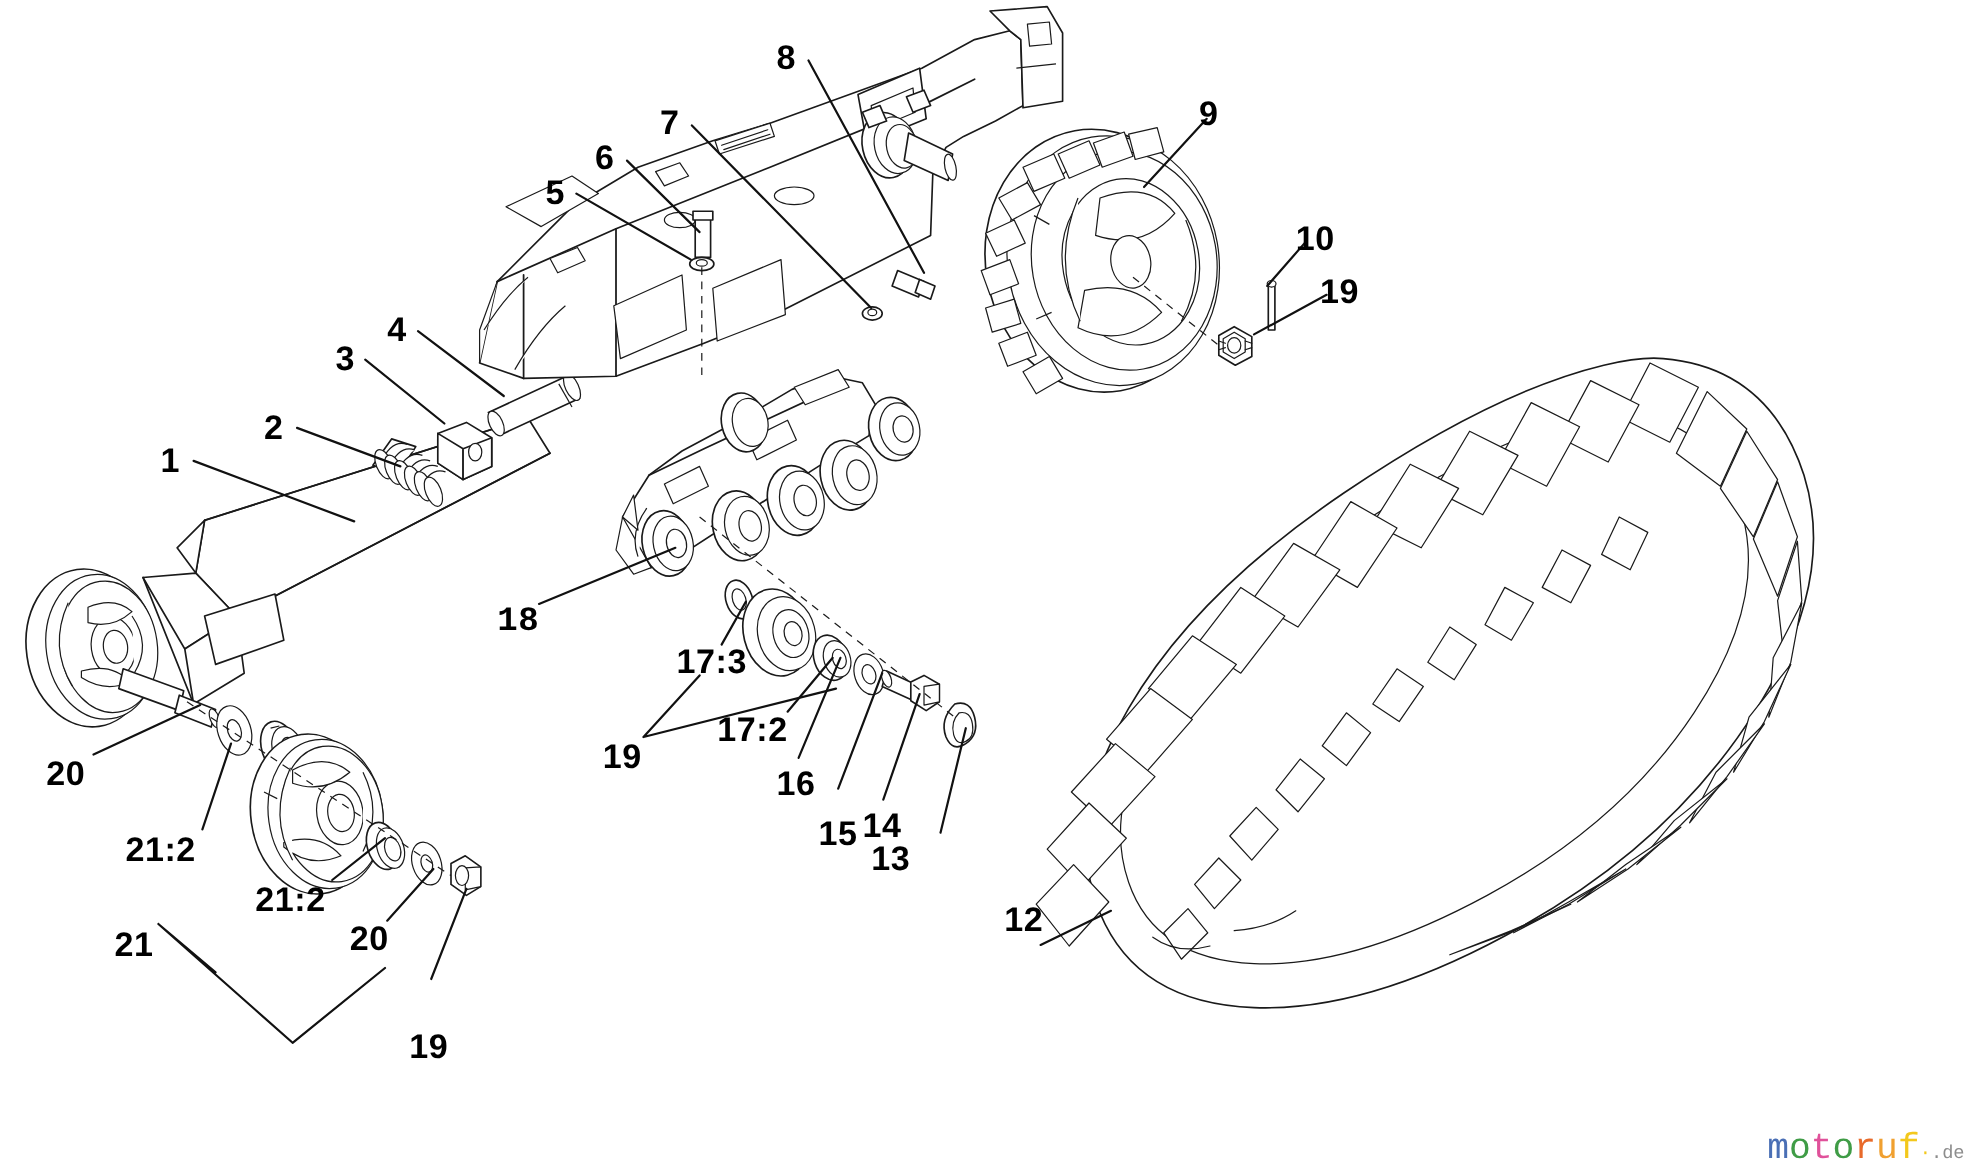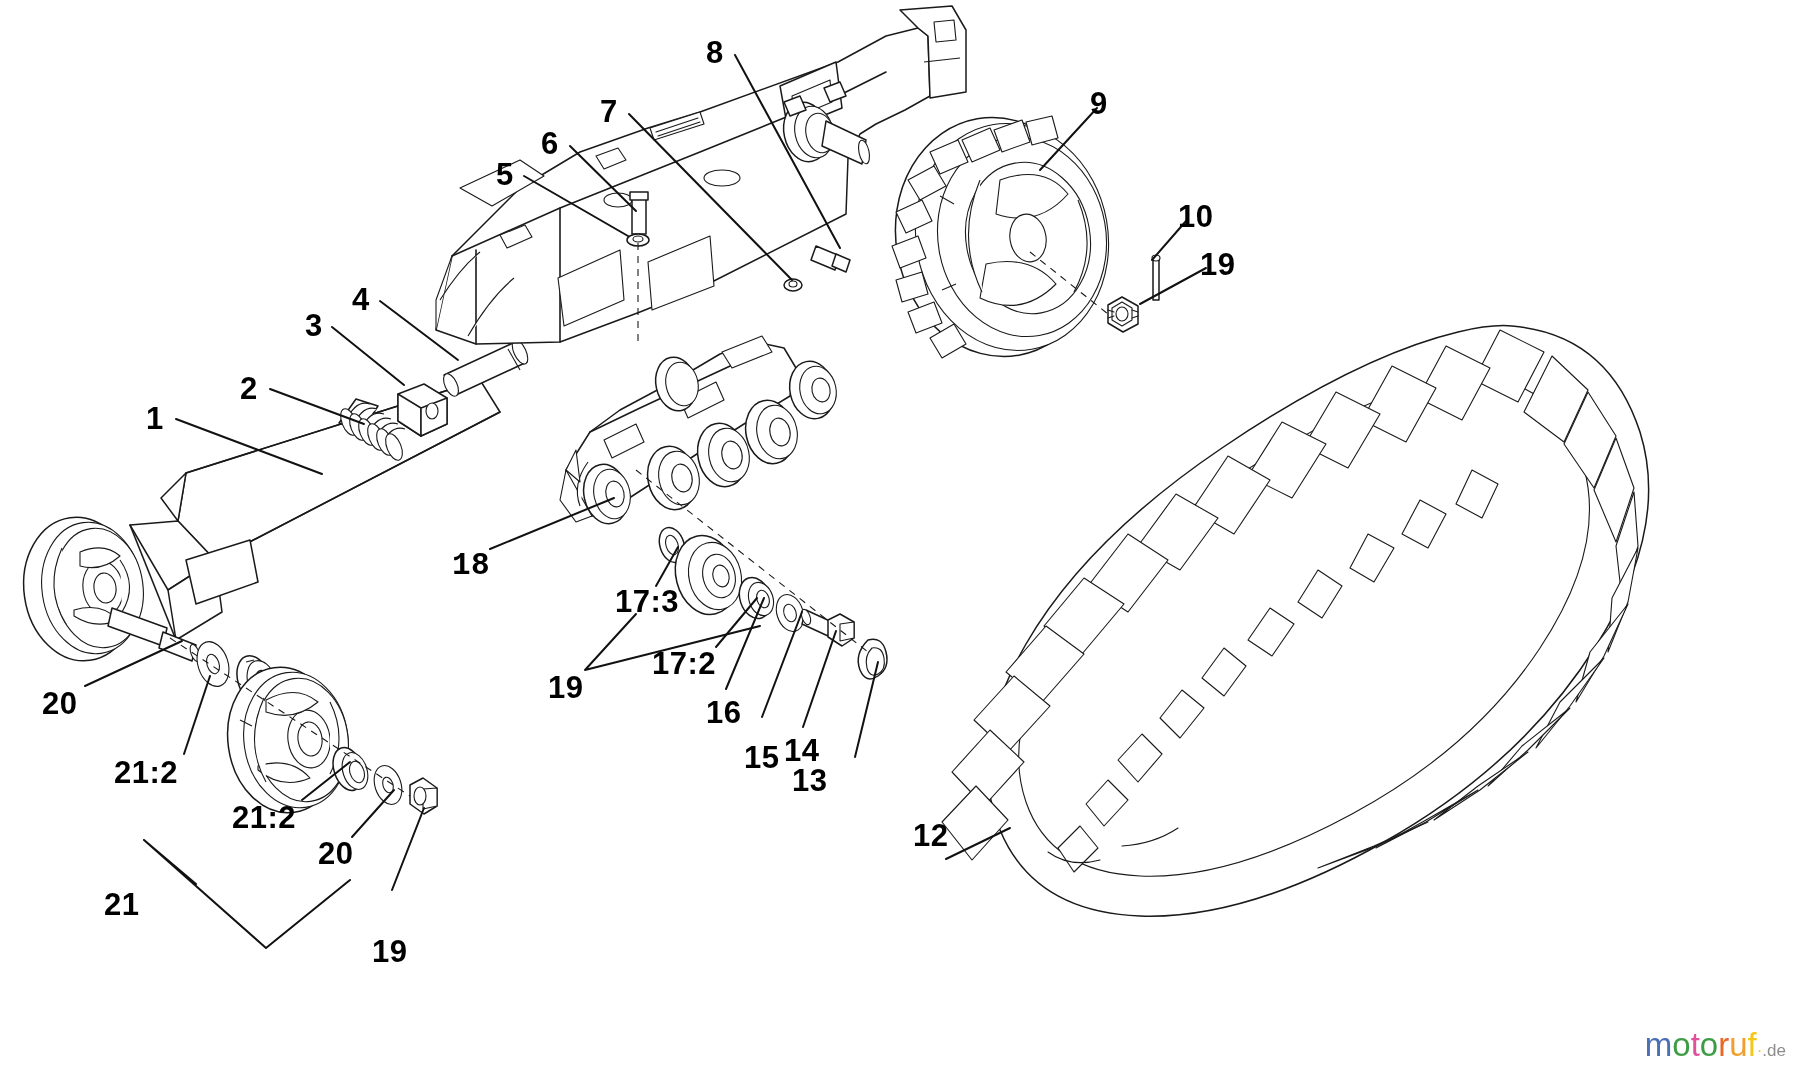--- a/index.html
+++ b/index.html
@@ -17,21 +17,21 @@
     color:#000;
     white-space:nowrap;
     line-height:1;
     letter-spacing:0.5px;
   }
   .callout.n{font-size:31px;}
   .callout.sub{font-size:31px;}
   #watermark{
     position:absolute;
     right:14px;bottom:8px;
-    font-family:Liberation Sans, sans-serif;
+    font-family:Liberation Mono, monospace;
     font-size:33px;
     line-height:1;
     white-space:nowrap;
     user-select:none;
   }
   #watermark span{font-weight:400;}
   #watermark .suffix{font-size:17px;color:#8d8d8d;vertical-align:baseline;}
   #watermark .dotmark{font-size:17px;}
 </style>
 </head>
@@ -425,21 +425,21 @@
   <div class="callout n" style="left:784px;top:735px;">14</div>
   <div class="callout n" style="left:744px;top:715px;margin-top:27px;">15</div>
   <div class="callout n" style="left:706px;top:697px;">16</div>
   <div class="callout n" style="left:548px;top:672px;">19</div>
   <div class="callout sub" style="left:652px;top:648px;">17:2</div>
   <div class="callout sub" style="left:585px;top:586px;margin-left:30px;">17:3</div>
   <div class="callout n" style="left:452px;top:550px;font-family:Liberation Mono, monospace;">18</div>
   <div class="callout n" style="left:372px;top:936px;">19</div>
   <div class="callout n" style="left:42px;top:688px;">20</div>
   <div class="callout n" style="left:318px;top:838px;">20</div>
-  <div class="callout n" style="left:104px;top:843px;margin-top:46px;">21</div>
+  <div class="callout n" style="left:104px;top:843px;">21</div>
   <div class="callout sub" style="left:114px;top:757px;">21:2</div>
   <div class="callout sub" style="left:232px;top:802px;">21:2</div>
 
   <div id="watermark">
     <span style="color:#4a6fb5;">m</span><span style="color:#3f9c46;">o</span><span style="color:#e0519a;">t</span><span style="color:#3f9c46;">o</span><span style="color:#e86a2a;">r</span><span style="color:#f0a030;">u</span><span style="color:#f3c81c;">f</span><span class="dotmark" style="color:#f3c81c;">·</span><span class="suffix">.de</span>
   </div>
 
 </div>
 
 </body></html>

